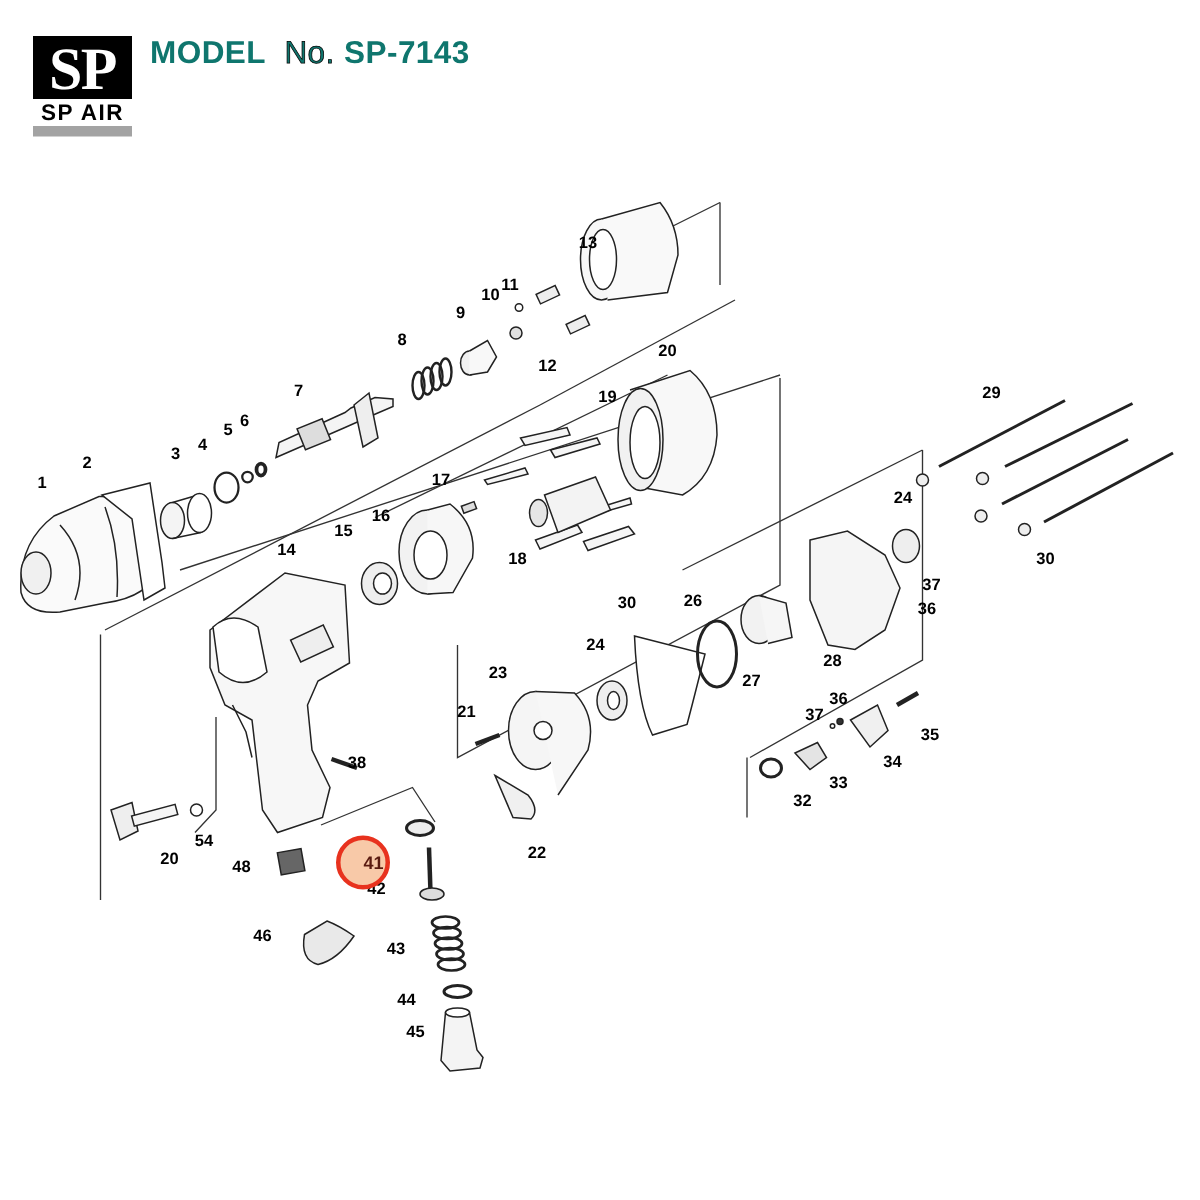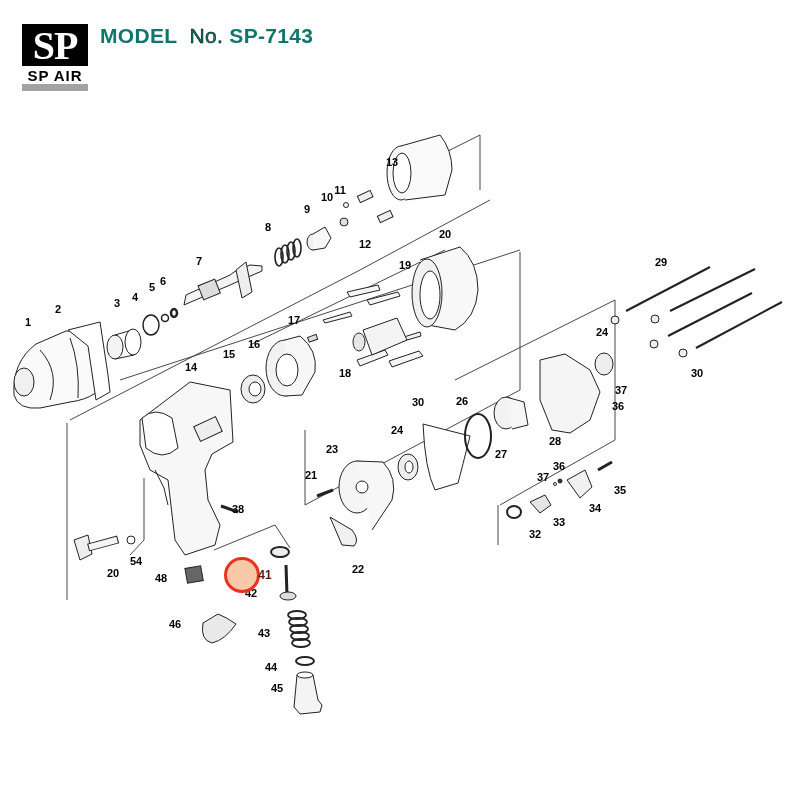--- a/index.html
+++ b/index.html
@@ -7,21 +7,21 @@
   .logo { position: absolute; left: 22px; top: 24px; width: 66px; height: 62px; }
   .logo-box { position: absolute; left: 0; top: 0; width: 66px; height: 42px; background: #000; color: #fff; font-family: "Liberation Serif", serif; font-weight: bold; font-size: 40px; line-height: 44px; text-align: center; letter-spacing: -1px; }
   .logo-sub { position: absolute; left: 0; top: 44px; width: 66px; font-family: Liberation Sans, sans-serif; font-weight: bold; font-size: 15px; line-height: 16px; text-align: center; color: #000; border-bottom: 7px solid #a3a3a3; letter-spacing: 1px; }
   .header-text { position: absolute; left: 100px; top: 24px; }
   .model { font-weight: bold; font-size: 21px; line-height: 24px; color: #0f766e; letter-spacing: 0.3px; }
   .model .no { font-weight: normal; -webkit-text-stroke: 0.5px #000; }
   .subtitle { font-size: 14px; line-height: 17px; color: #000; margin-top: 4px; }
   svg.diagram { position: absolute; left: 0; top: 0; width: 800px; height: 800px; }
   .lbl { position: absolute; font-weight: bold; font-size: 11px; line-height: 12px; color: #000; transform: translate(-50%, -50%); white-space: nowrap; }
   .hl { position: absolute; left: 224px; top: 557px; width: 30px; height: 30px; border-radius: 50%; background: #f8c9a8; border: 3px solid #e8321e; box-sizing: content-box; }
-  .hl span { position: absolute; left: 16px; top: 0; width: 44px; height: 30px; line-height: 30px; text-align: center; font-weight: bold; font-size: 12px; color: #5a1a10; }
+  .hl span { position: absolute; left: 0; top: 0; width: 44px; height: 30px; line-height: 30px; text-align: center; font-weight: bold; font-size: 12px; color: #5a1a10; }
 </style>
 </head>
 <body>
 
 <div class="logo">
   <div class="logo-box">SP</div>
   <div class="logo-sub">SP AIR</div>
 </div>
 
 <div class="header-text">

